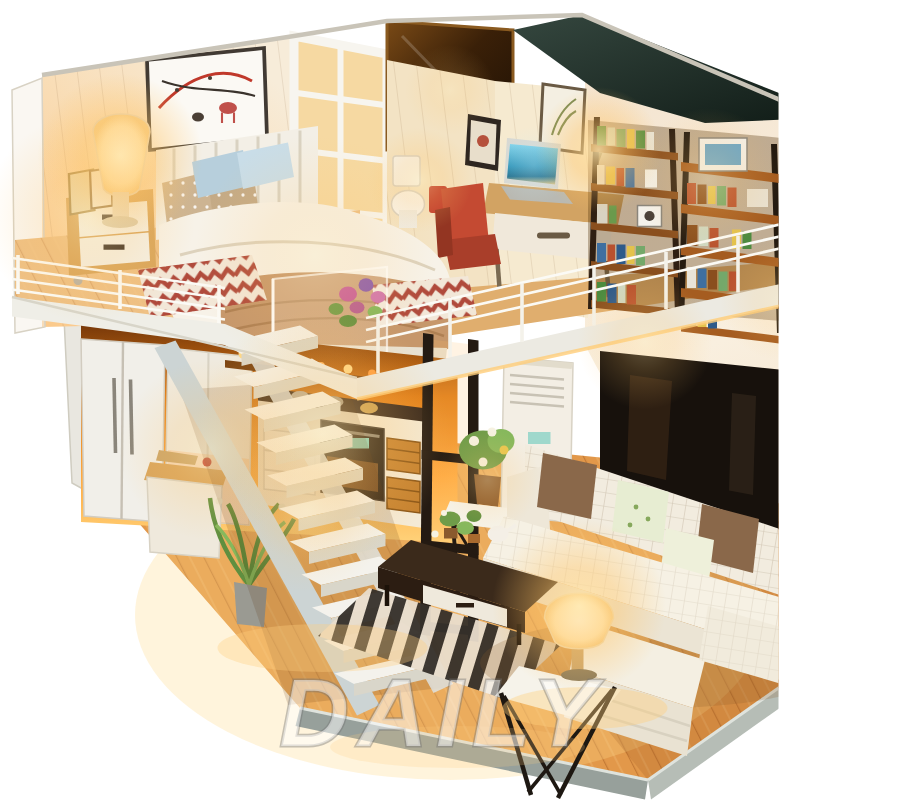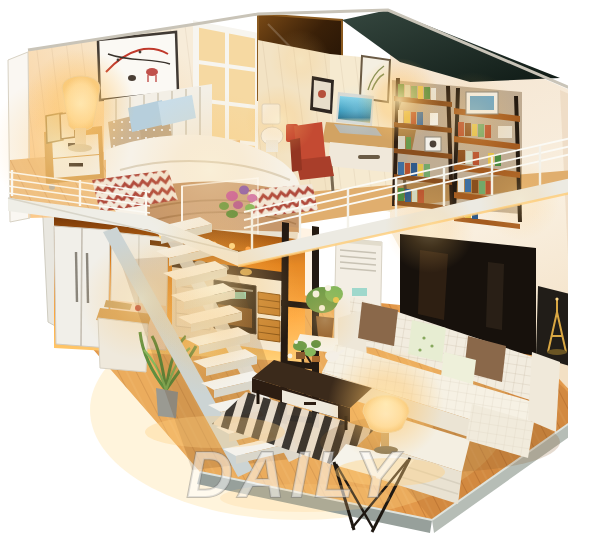--- a/index.html
+++ b/index.html
@@ -1,16 +1,16 @@
 <!DOCTYPE html>
 <html><head>
 <meta charset="utf-8">
 <style>
   html,body{margin:0;padding:0;background:#ffffff;}
-  .stage{position:relative;width:568px;height:541px;background:#ffffff;overflow:hidden;
+  .stage{position:relative;width:519px;height:541px;background:#ffffff;overflow:hidden;
          font-family:"Liberation Sans", sans-serif;}
   svg{display:block}
   .wm{font-family:"Liberation Sans", sans-serif;font-weight:bold;font-size:64px;
       letter-spacing:6px;fill:rgba(255,255,255,0.50);stroke:rgba(115,115,115,0.42);
       stroke-width:2px;paint-order:stroke;text-anchor:middle;font-style:italic;}
 </style>
 </head>
 <body>
 
 <div class="stage">

